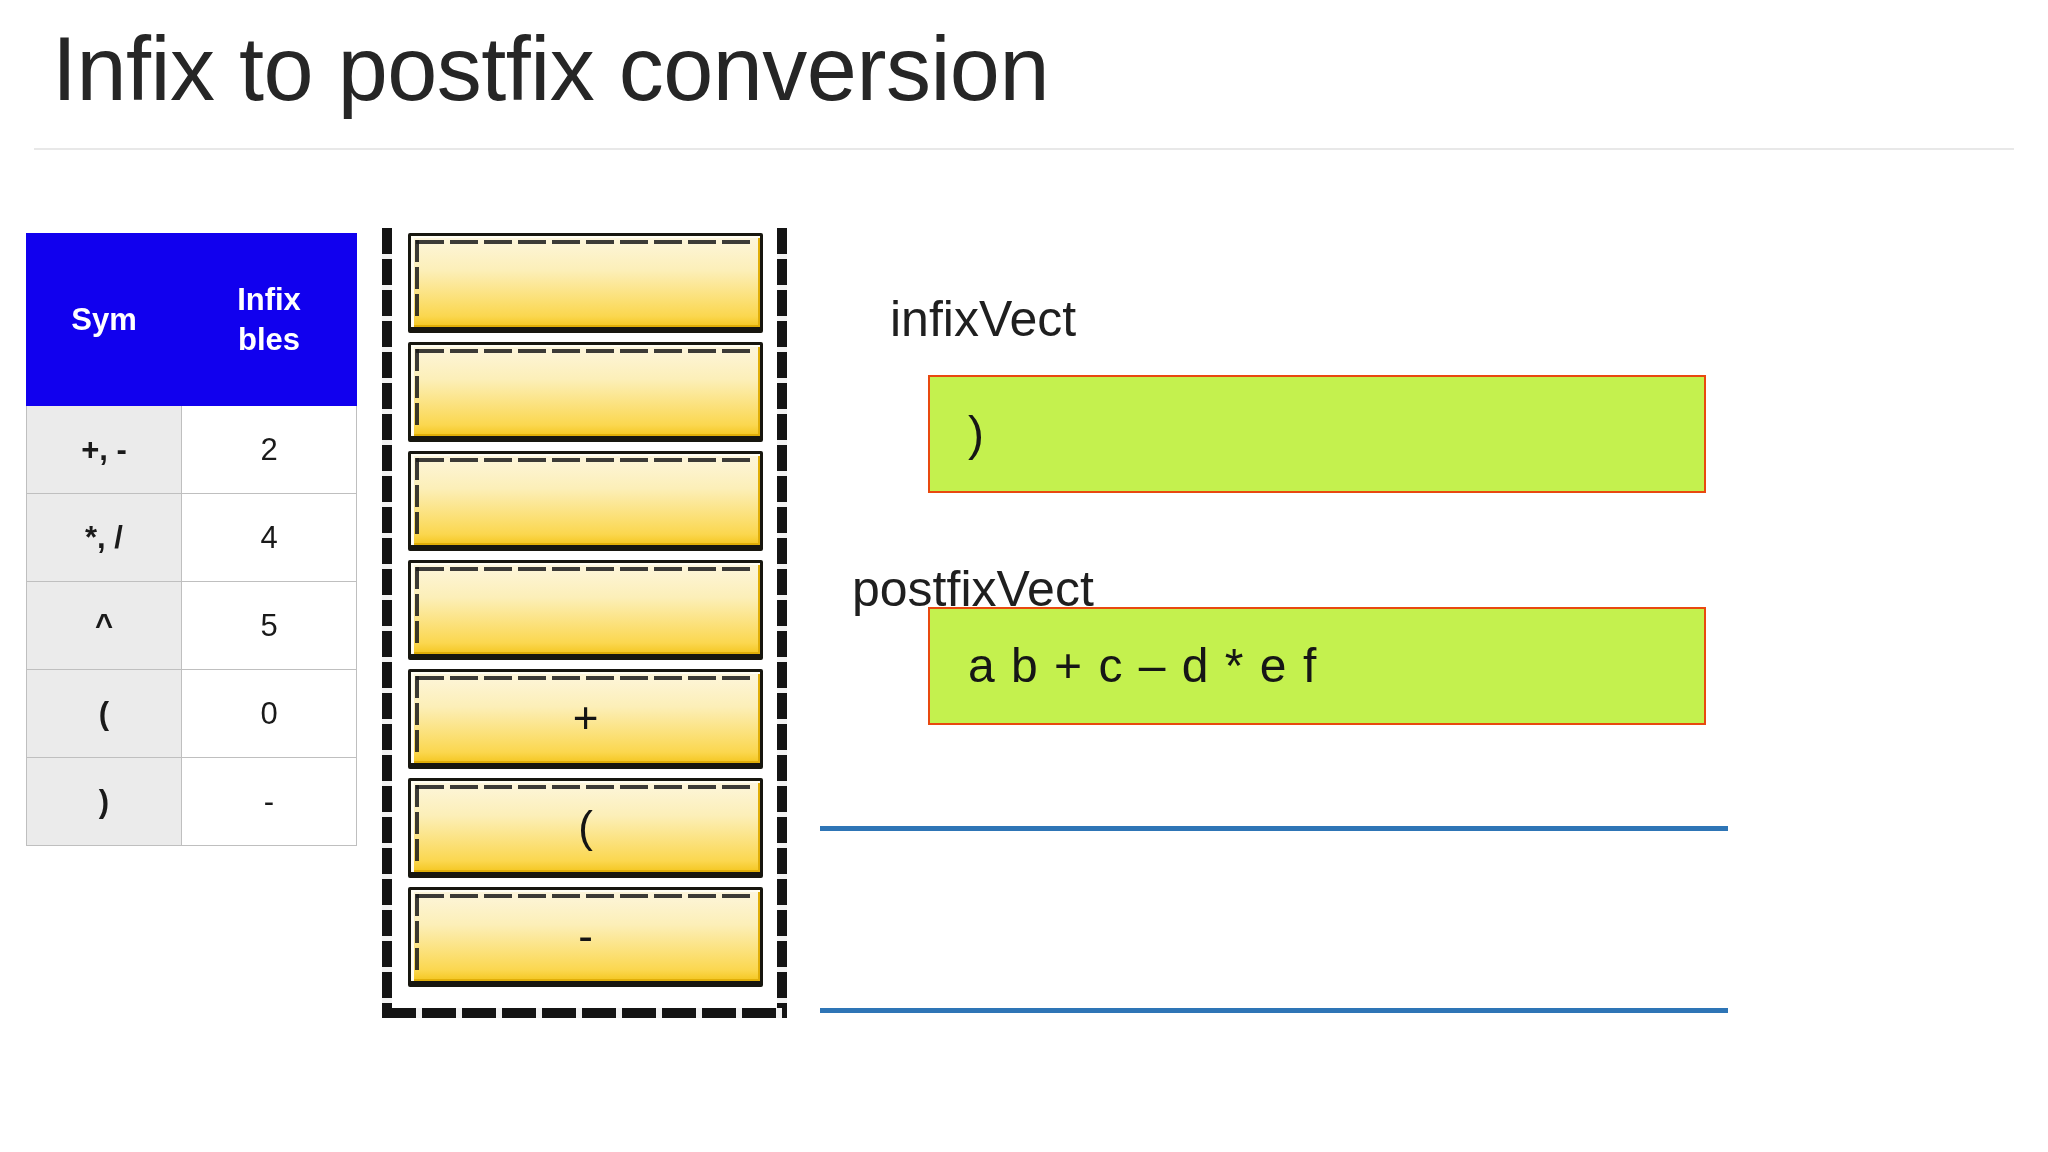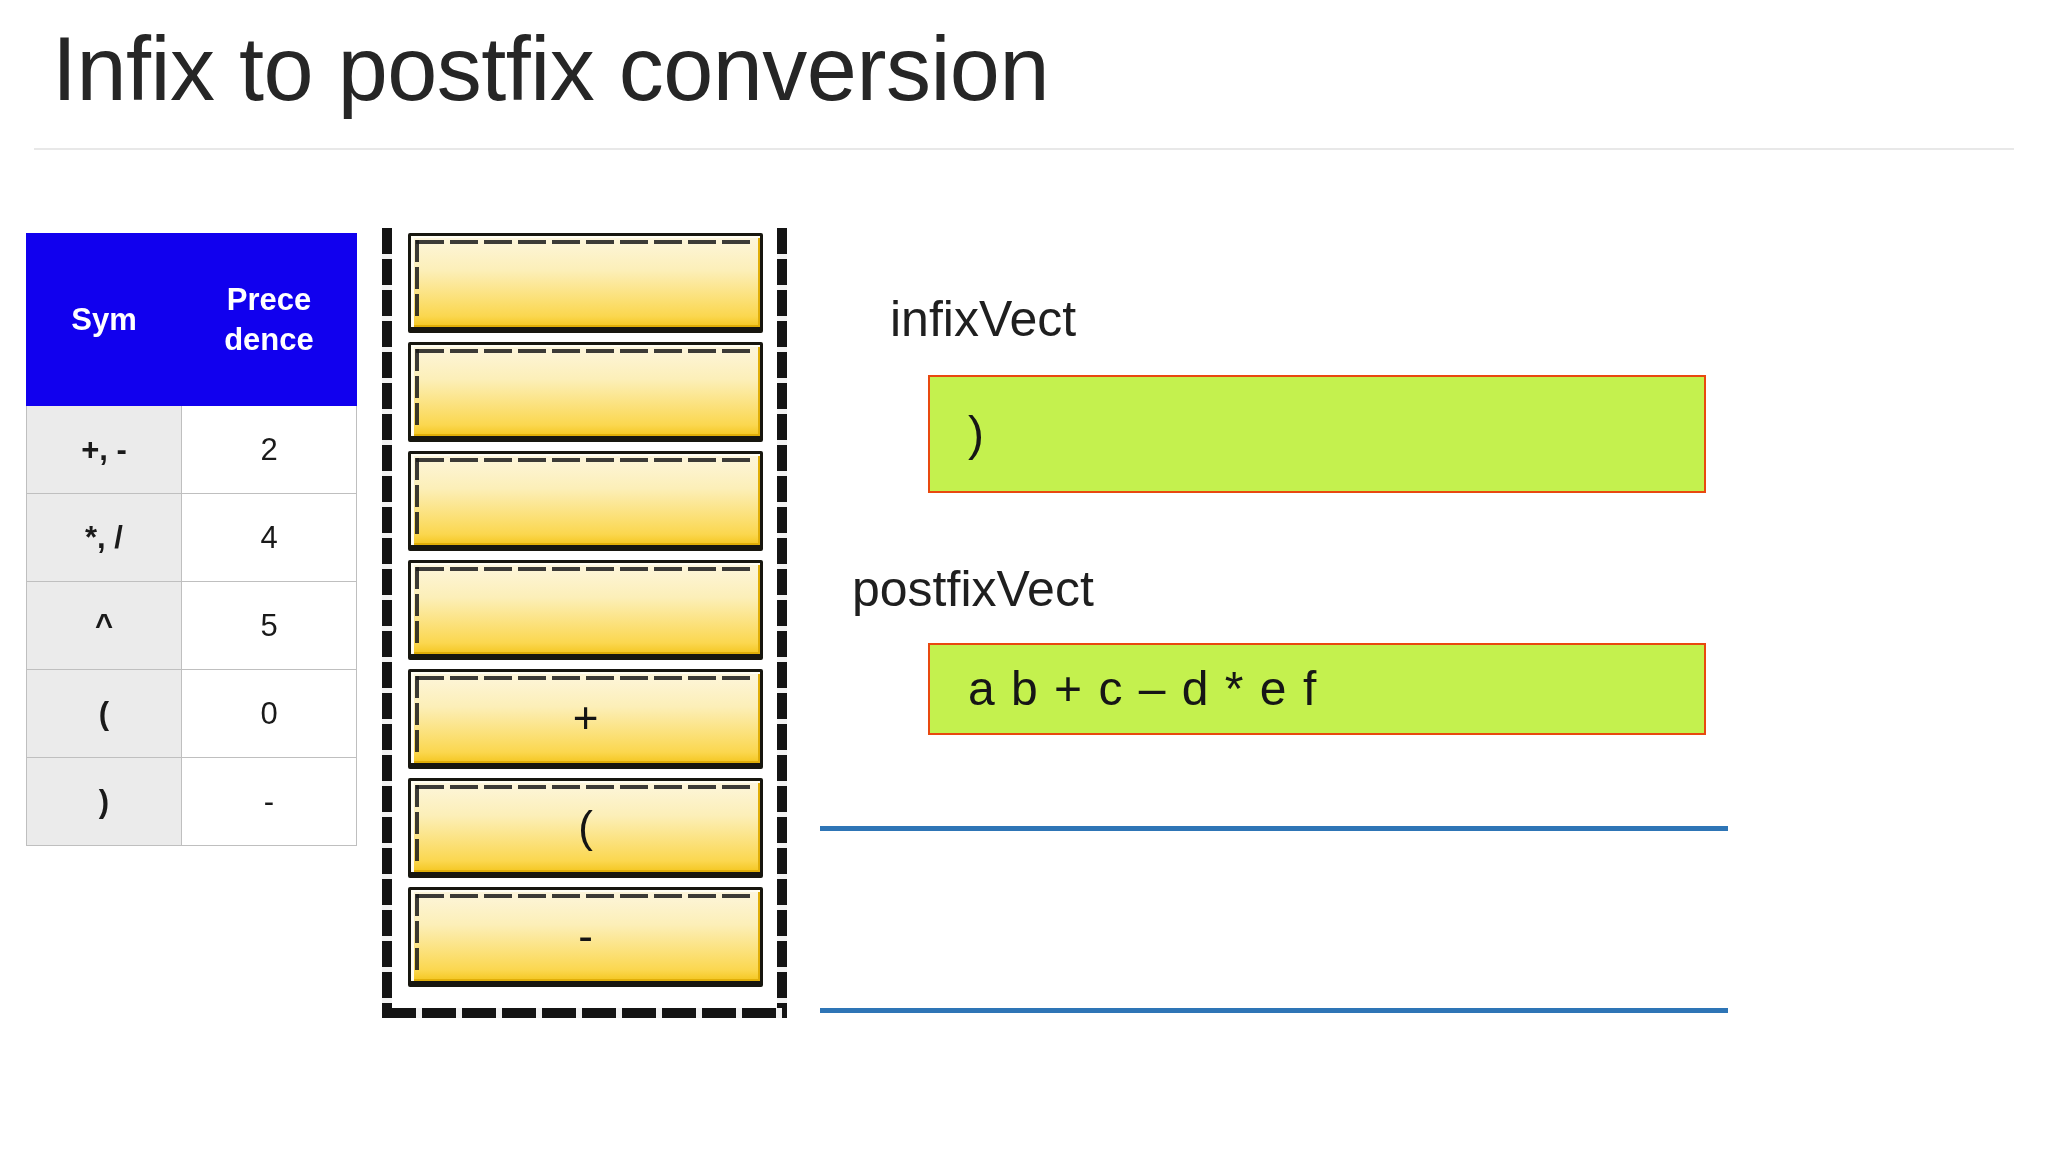--- a/index.html
+++ b/index.html
@@ -140,21 +140,21 @@
   .vec-label.infix   { left: 890px; top: 290px; }
   .vec-label.postfix { left: 852px; top: 560px; }
 
   .vec-box {
     position: absolute;
     background: #c4f14e;
     border: 2px solid #e8490f;
     display: flex; align-items: center;
   }
   .vec-box.infix   { left: 928px; top: 375px; width: 778px; height: 118px; }
-  .vec-box.postfix { left: 928px; top: 643px; width: 778px; height: 92px; }
+  .vec-box.postfix { left: 928px; top: 607px; width: 778px; height: 118px; }
   .vec-text {
     font-size: 48px; color: #161616; padding-left: 38px;
     letter-spacing: 1.5px; white-space: nowrap; line-height: 1;
   }
 
   
   .blue-rule {
     position: absolute; height: 5px; background: #2e75b6;
   }
   .blue-rule.one { left: 820px; top: 826px; width: 908px; }
@@ -166,22 +166,22 @@
 <div class="slide">
 
   <div class="title">Infix to postfix conversion</div>
   <div class="title-rule"></div>
 
   <table class="prec-table">
     <thead>
       <tr>
         <th class="c1">Sym</th>
         <th class="c2">
-          <div>Prece</div>
-          <div>dence</div>
+          <div>Infix</div>
+          <div>bles</div>
         </th>
       </tr>
     </thead>
     <tbody>
       <tr>
         <td class="sym">+, -</td>
         <td class="val">2</td>
       </tr>
       <tr>
         <td class="sym">*, /</td>

